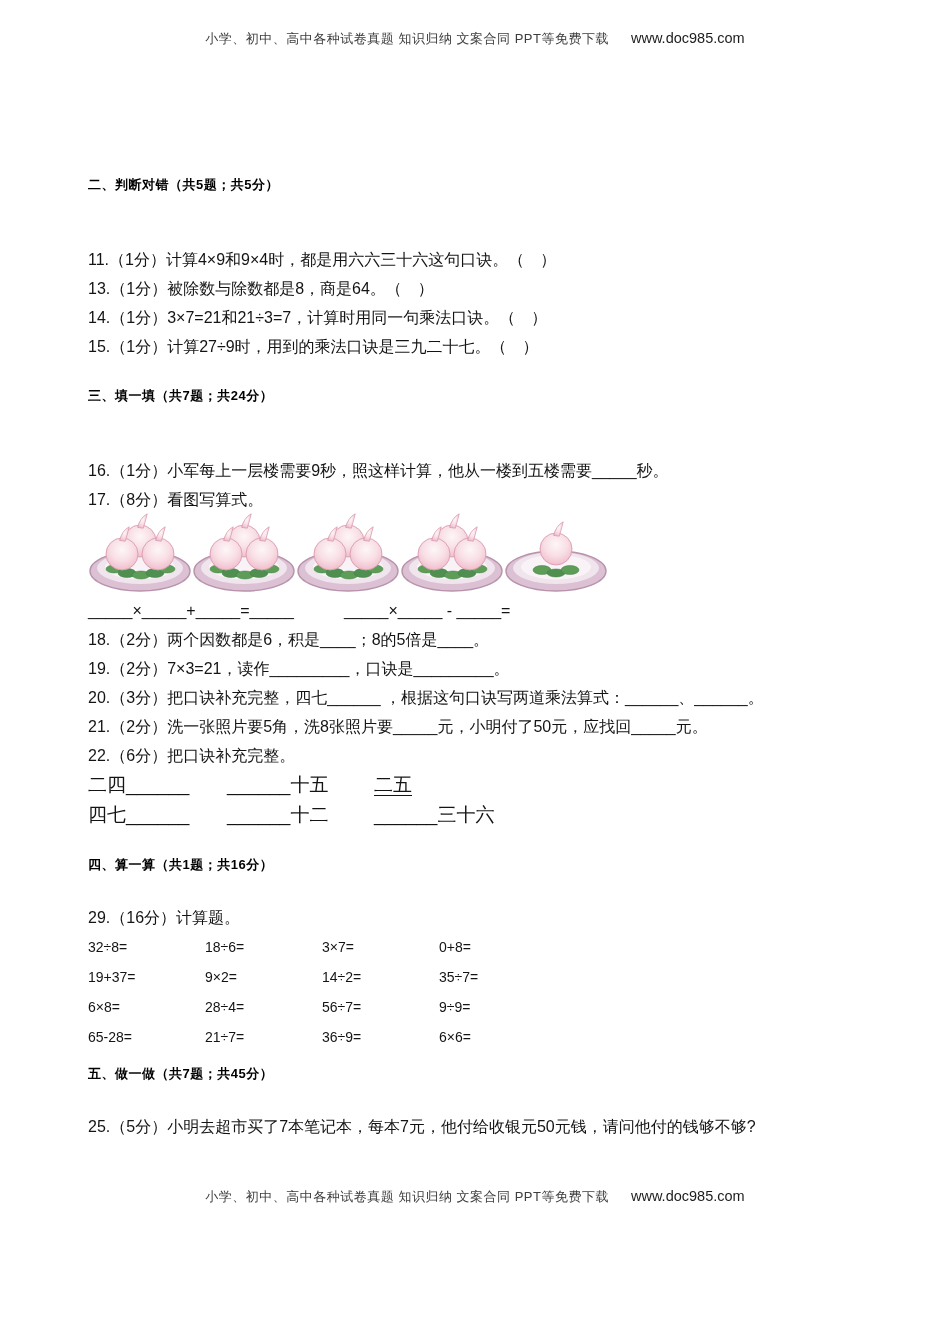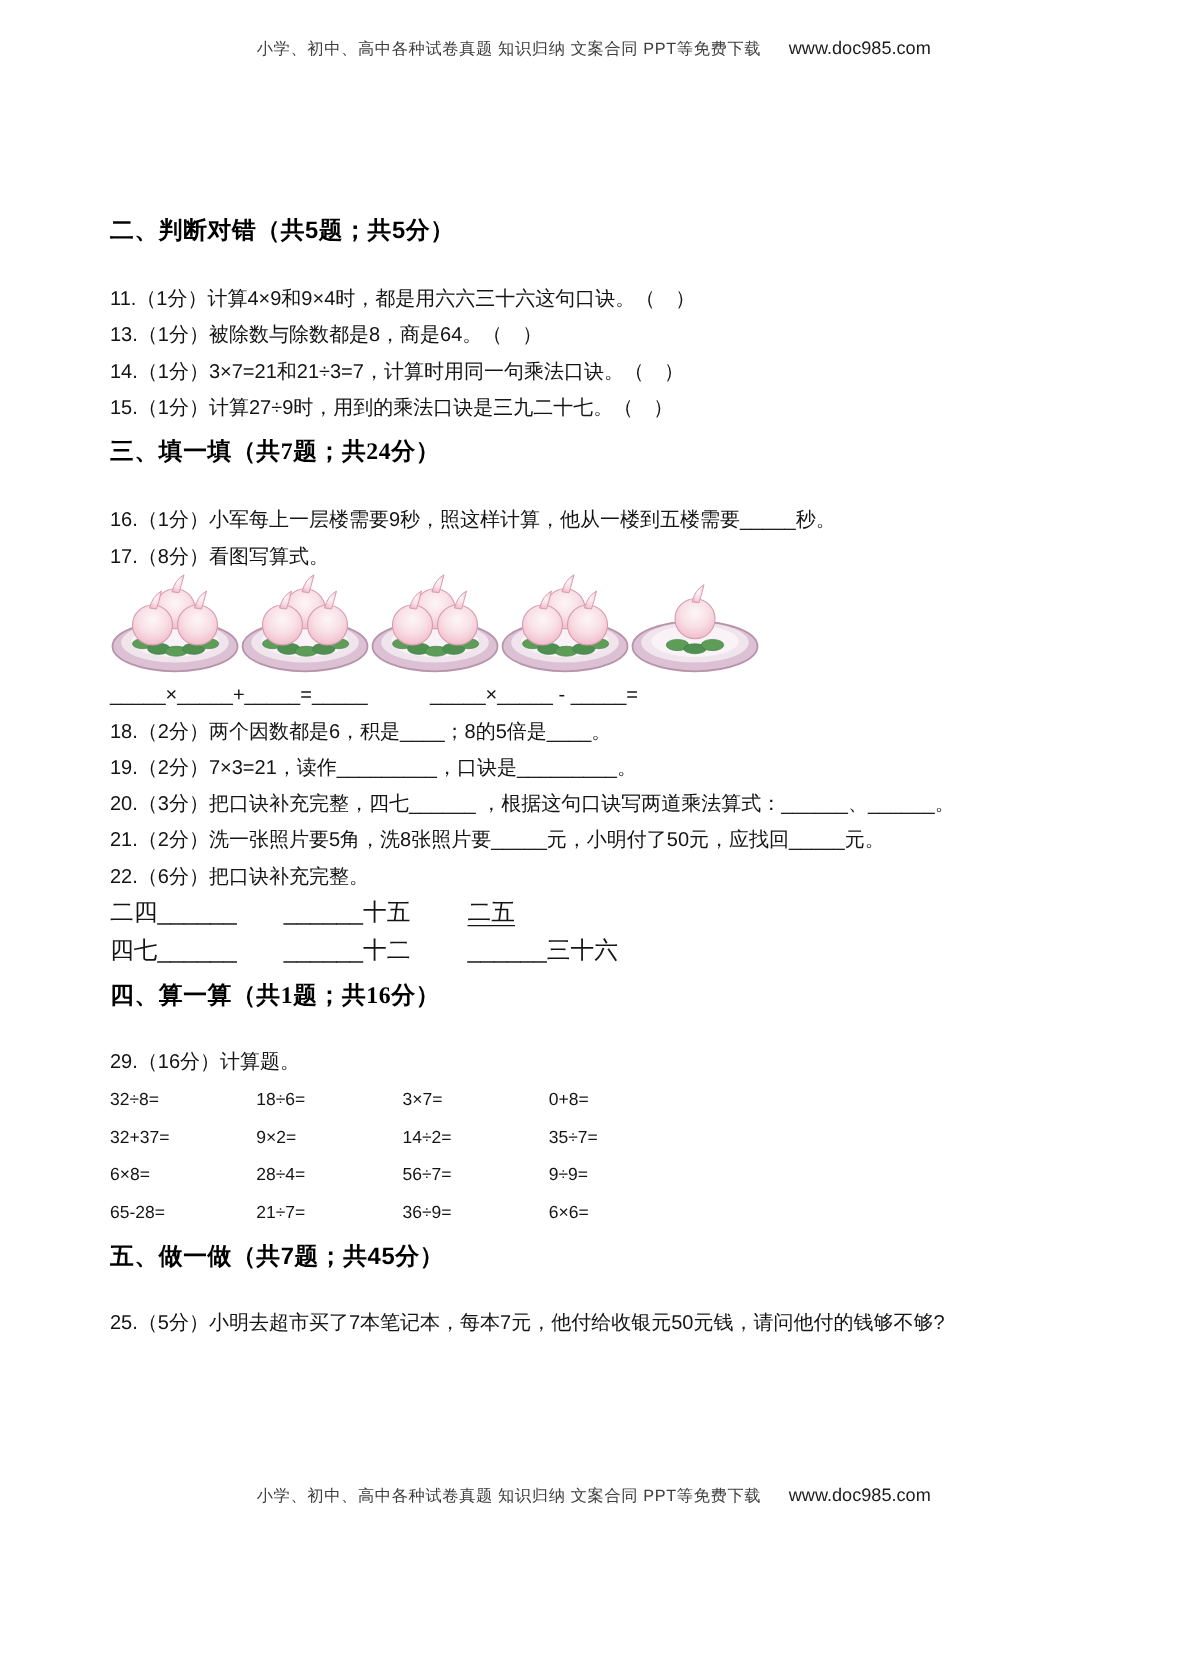--- a/index.html
+++ b/index.html
@@ -16,32 +16,32 @@
     position:absolute;left:0;width:100%;
     text-align:center;
     font-size:13px;color:#3d3d3d;
     letter-spacing:.5px;
     white-space:nowrap;
   }
   .pg-header{top:30px;}
   .pg-footer{top:1188px;}
   .site{margin-left:22px;font-size:14.5px;color:#1c1c1c;font-weight:500;letter-spacing:0;}
   .main{position:absolute;left:88px;top:173px;width:780px;}
-  .sec{font-size:19px;font-weight:bold;color:#000;line-height:24px;letter-spacing:.5px;}
-  .qs{margin-top:28px;}
+  .sec{font-size:13px;font-weight:bold;color:#000;line-height:24px;letter-spacing:.5px;}
+  .qs{margin-top:48px;}
   .q{font-size:16px;line-height:29px;white-space:nowrap;}
   .plates{margin-top:-2px;height:84px;display:flex;align-items:flex-end;width:530px;}
   .plates svg{display:block;}
   .formula .fr{margin-left:50px;}
   .kv{font-size:19px;line-height:30px;}
   .kv .c1{display:inline-block;width:139px;}
   .kv .c2{display:inline-block;width:147px;}
   .u{text-decoration:underline;text-underline-offset:4px;text-decoration-thickness:1px;font-family:Liberation Serif, serif;}
   .grid{display:grid;grid-template-columns:117px 117px 117px 120px;font-size:14px;line-height:30px;}
-  .m4{margin-top:9px;font-family:Liberation Serif, serif;}
+  .m4{margin-top:23px;}
   .m5{margin-top:10px;}
   .qs-sm{margin-top:26px;}
   .hiddefs{position:absolute;width:0;height:0;overflow:hidden;}
 </style>
 </head>
 <body>
 
 <svg class="hiddefs" aria-hidden="true">
   <defs>
     <radialGradient id="peachG" cx="50%" cy="36%" r="78%">
@@ -192,21 +192,21 @@
     </div>
 
     <div class="sec m4">四、算一算（共1题；共16分）</div>
     <div class="qs-sm">
       <div class="q">29.（16分）计算题。</div>
       <div class="grid">
         <span>32÷8=</span>
         <span>18÷6=</span>
         <span>3×7=</span>
         <span>0+8=</span>
-        <span>32+37=</span>
+        <span>19+37=</span>
         <span>9×2=</span>
         <span>14÷2=</span>
         <span>35÷7=</span>
         <span>6×8=</span>
         <span>28÷4=</span>
         <span>56÷7=</span>
         <span>9÷9=</span>
         <span>65-28=</span>
         <span>21÷7=</span>
         <span>36÷9=</span>

